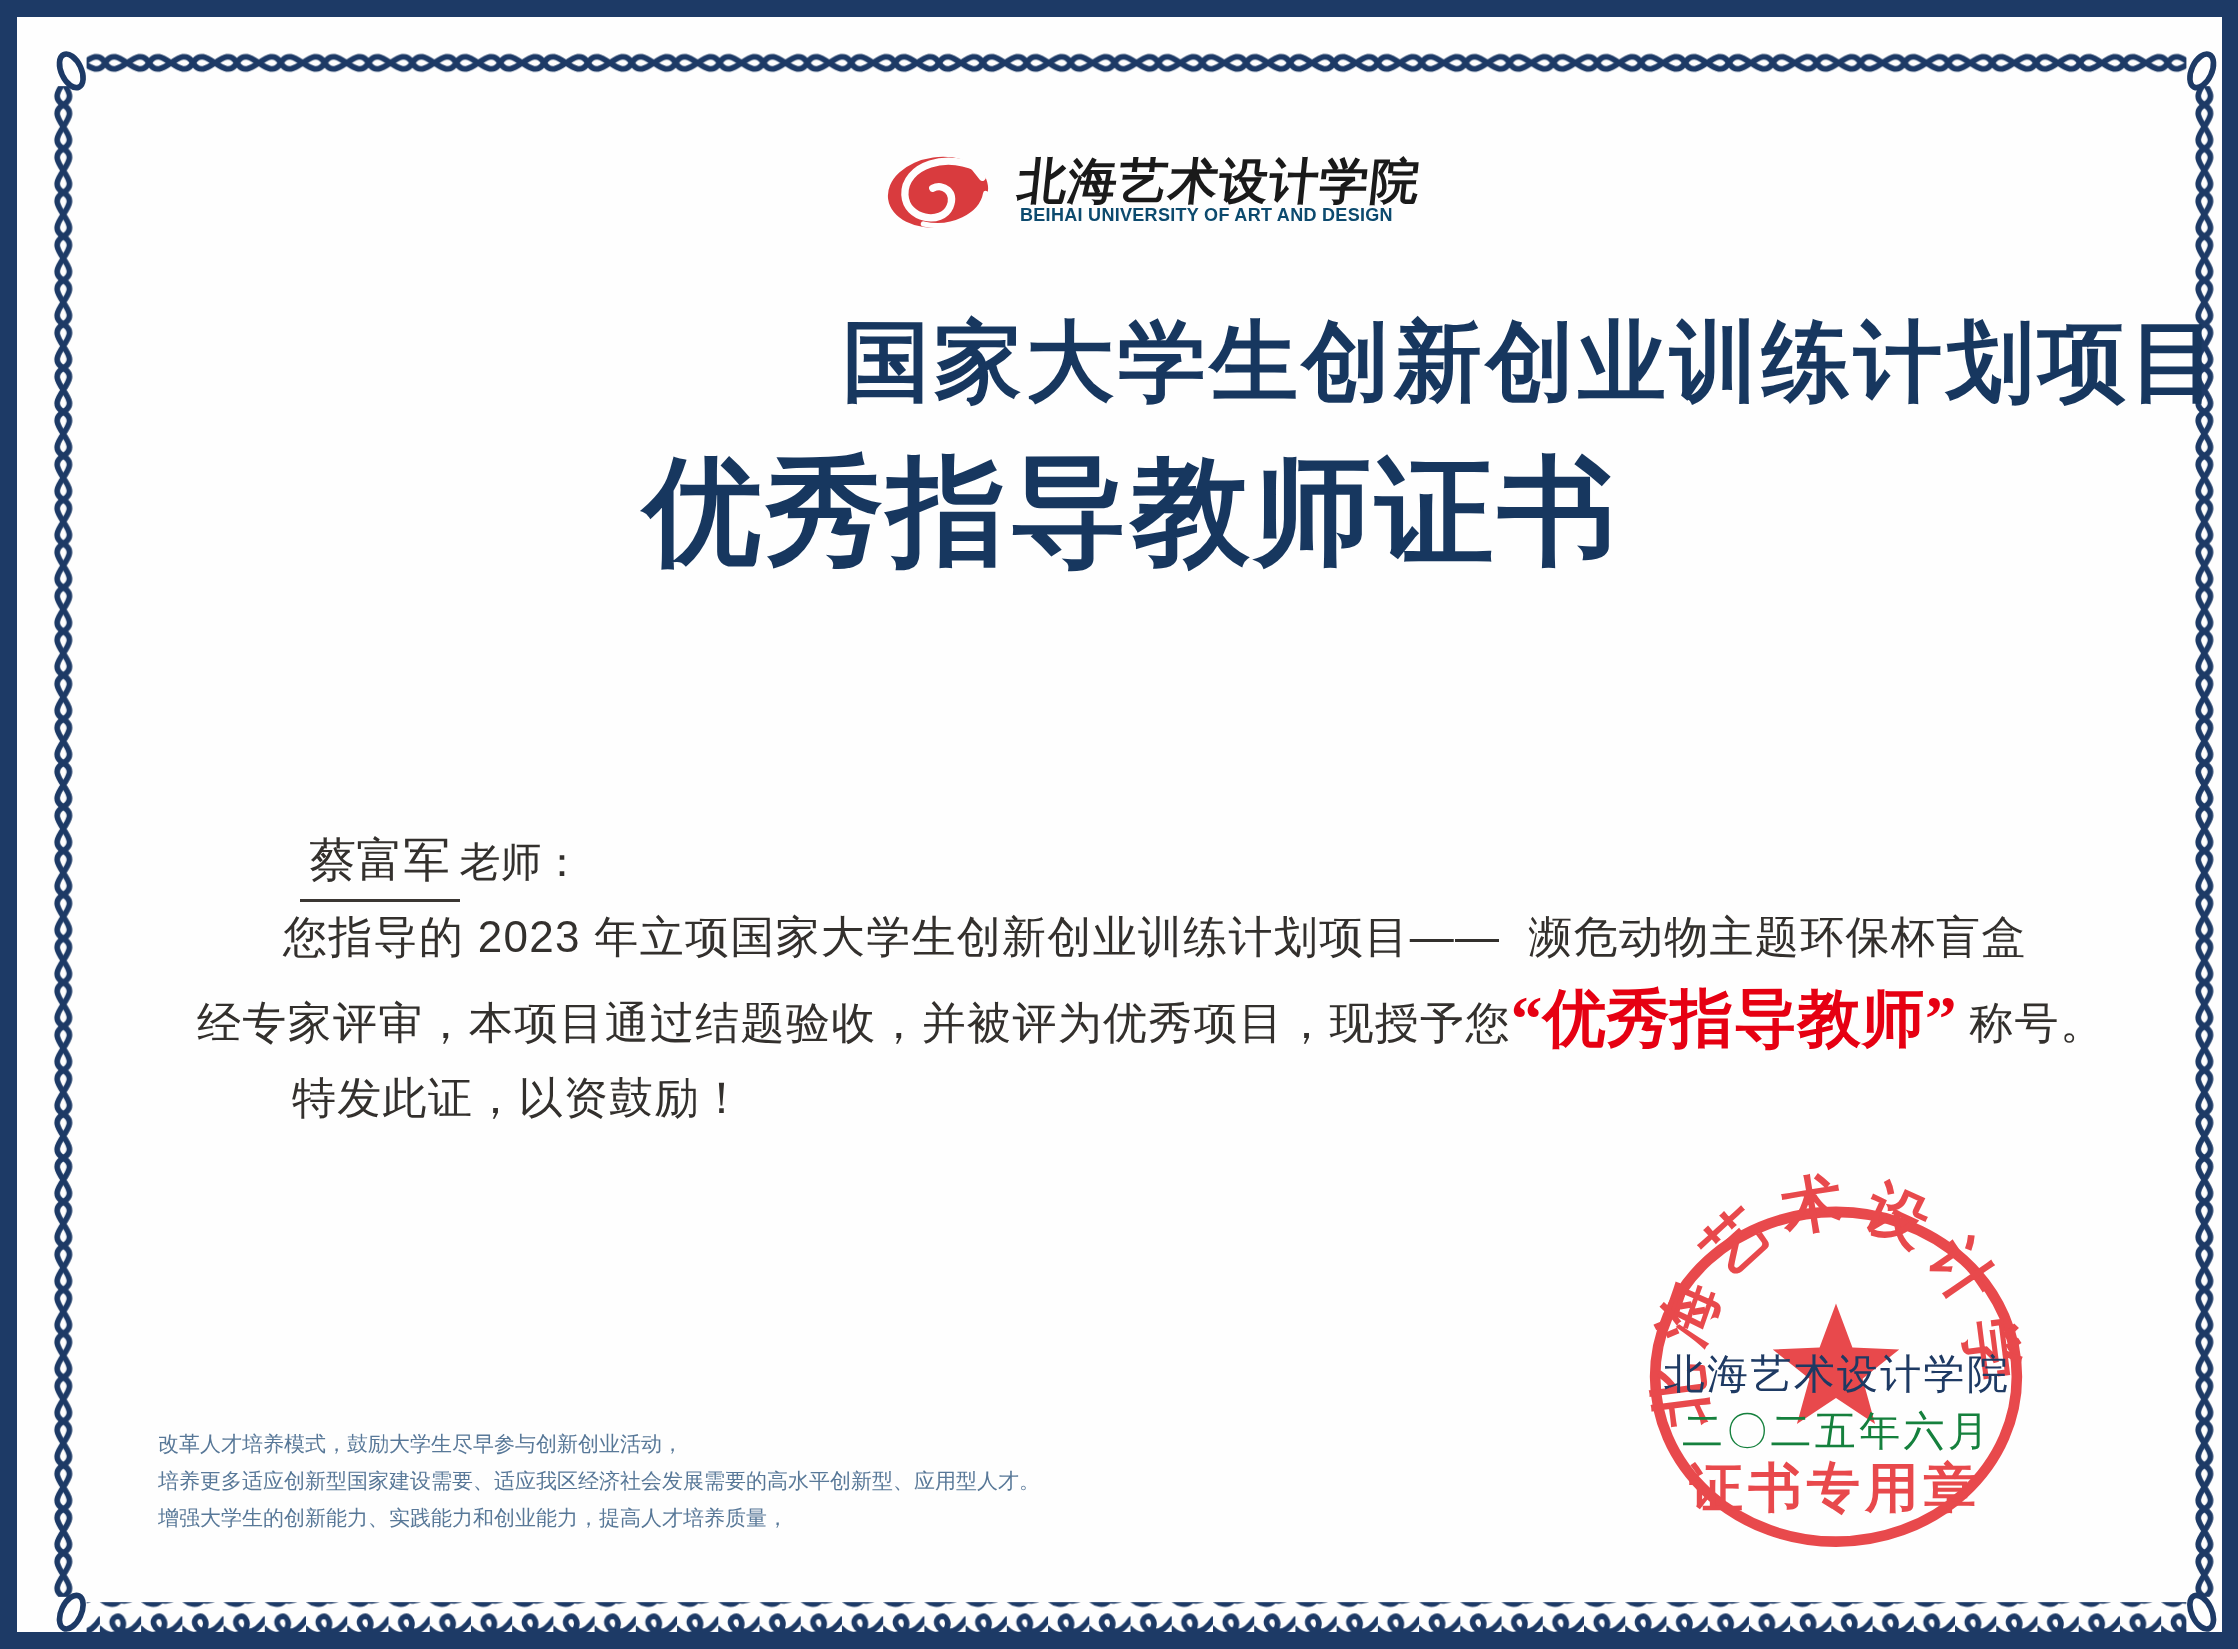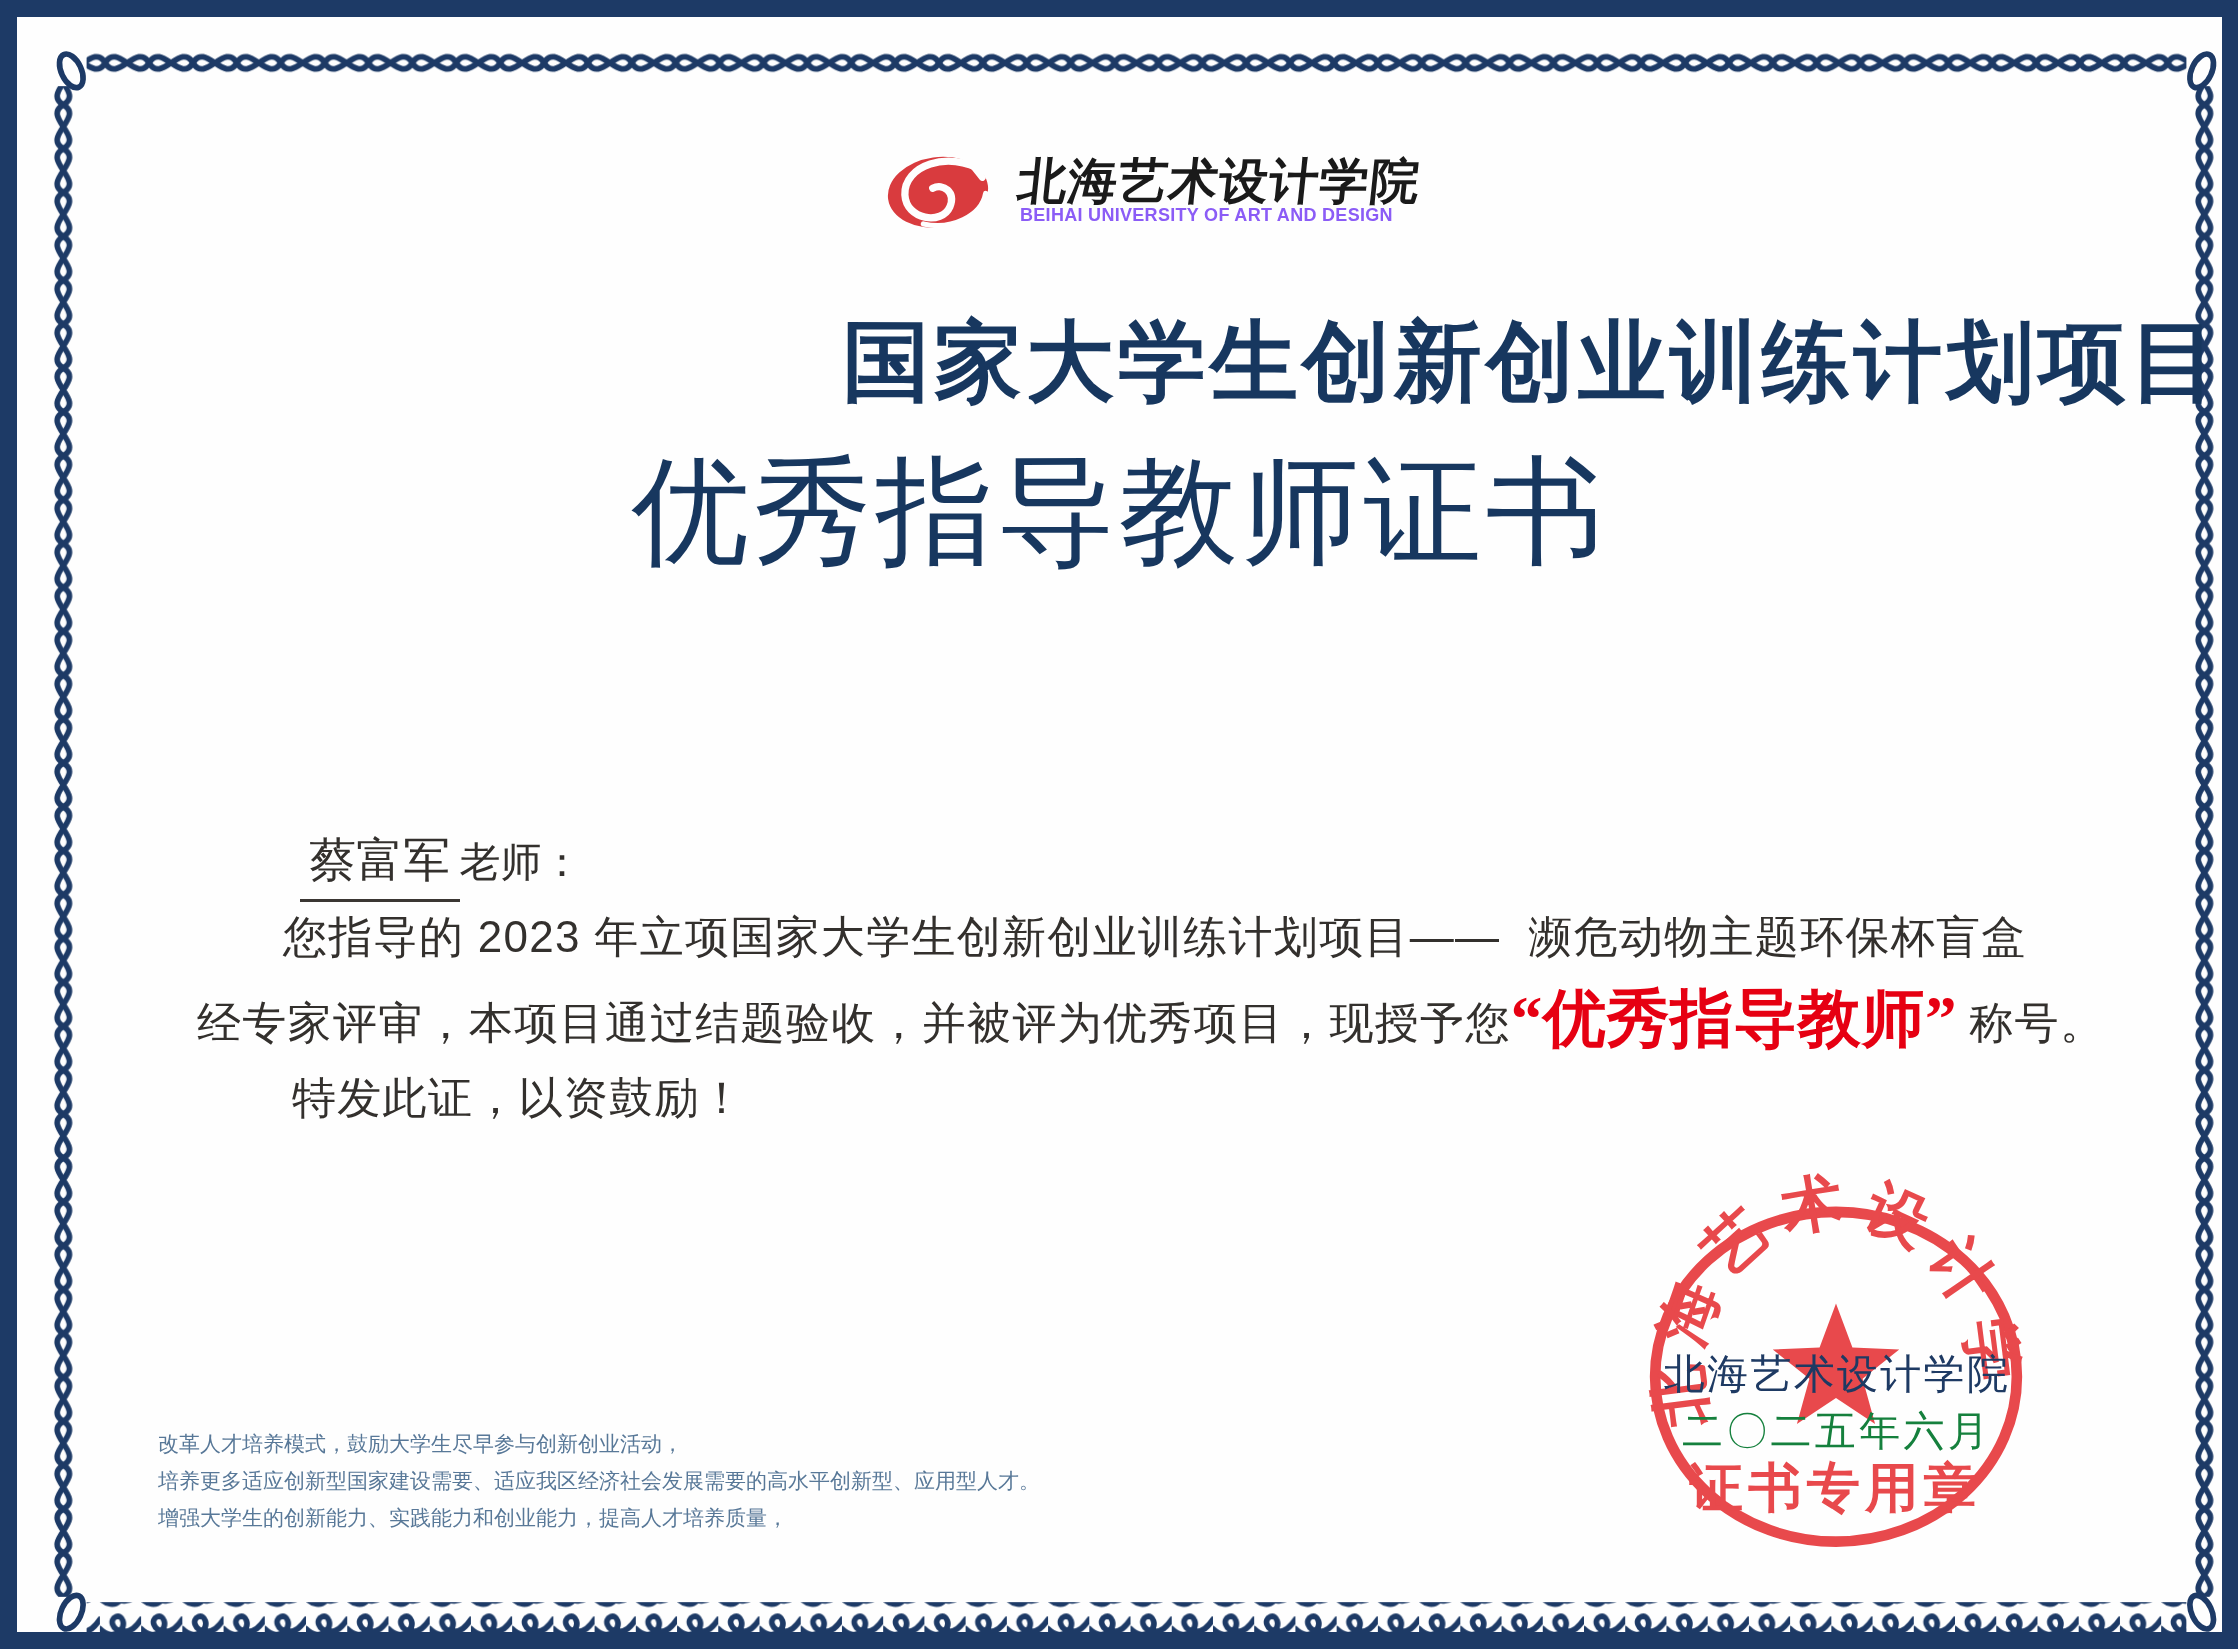--- a/index.html
+++ b/index.html
@@ -20,36 +20,36 @@
   .logo-cn{
     position:absolute;left:1001px;top:132px;
     font-family:"Liberation Serif", serif;
     font-weight:700;font-size:49px;letter-spacing:1.3px;
     color:#1a1a1a;transform:skewX(-6deg);
     white-space:nowrap;
   }
   .logo-en{
     position:absolute;left:1003px;top:188px;
     font-size:18px;font-weight:700;letter-spacing:0.3px;
-    color:#8b5cf6;white-space:nowrap;
+    color:#0c4a6e;white-space:nowrap;
   }
 
   
   .title-main{
     position:absolute;left:0;top:298px;width:100%;
     text-align:right;
     font-family:"Liberation Serif", serif;
     font-weight:700;font-size:88px;letter-spacing:4px;
     color:#17375f;white-space:nowrap;line-height:1.1;
   }
   .title-sub{
-    position:absolute;left:0;top:431px;width:100%;
+    position:absolute;left:12px;top:431px;width:100%;
     text-align:center;
     font-family:"Liberation Serif", serif;
-    font-weight:400;font-size:118px;letter-spacing:4px;
+    font-weight:700;font-size:118px;letter-spacing:4px;
     color:#17375f;white-space:nowrap;line-height:1.1;
   }
 
   
   .greeting{
     position:absolute;left:283px;top:815px;
     font-size:41px;color:#33302d;white-space:nowrap;line-height:1.2;
   }
   .greeting .name{
     display:inline-block;font-size:47px;

